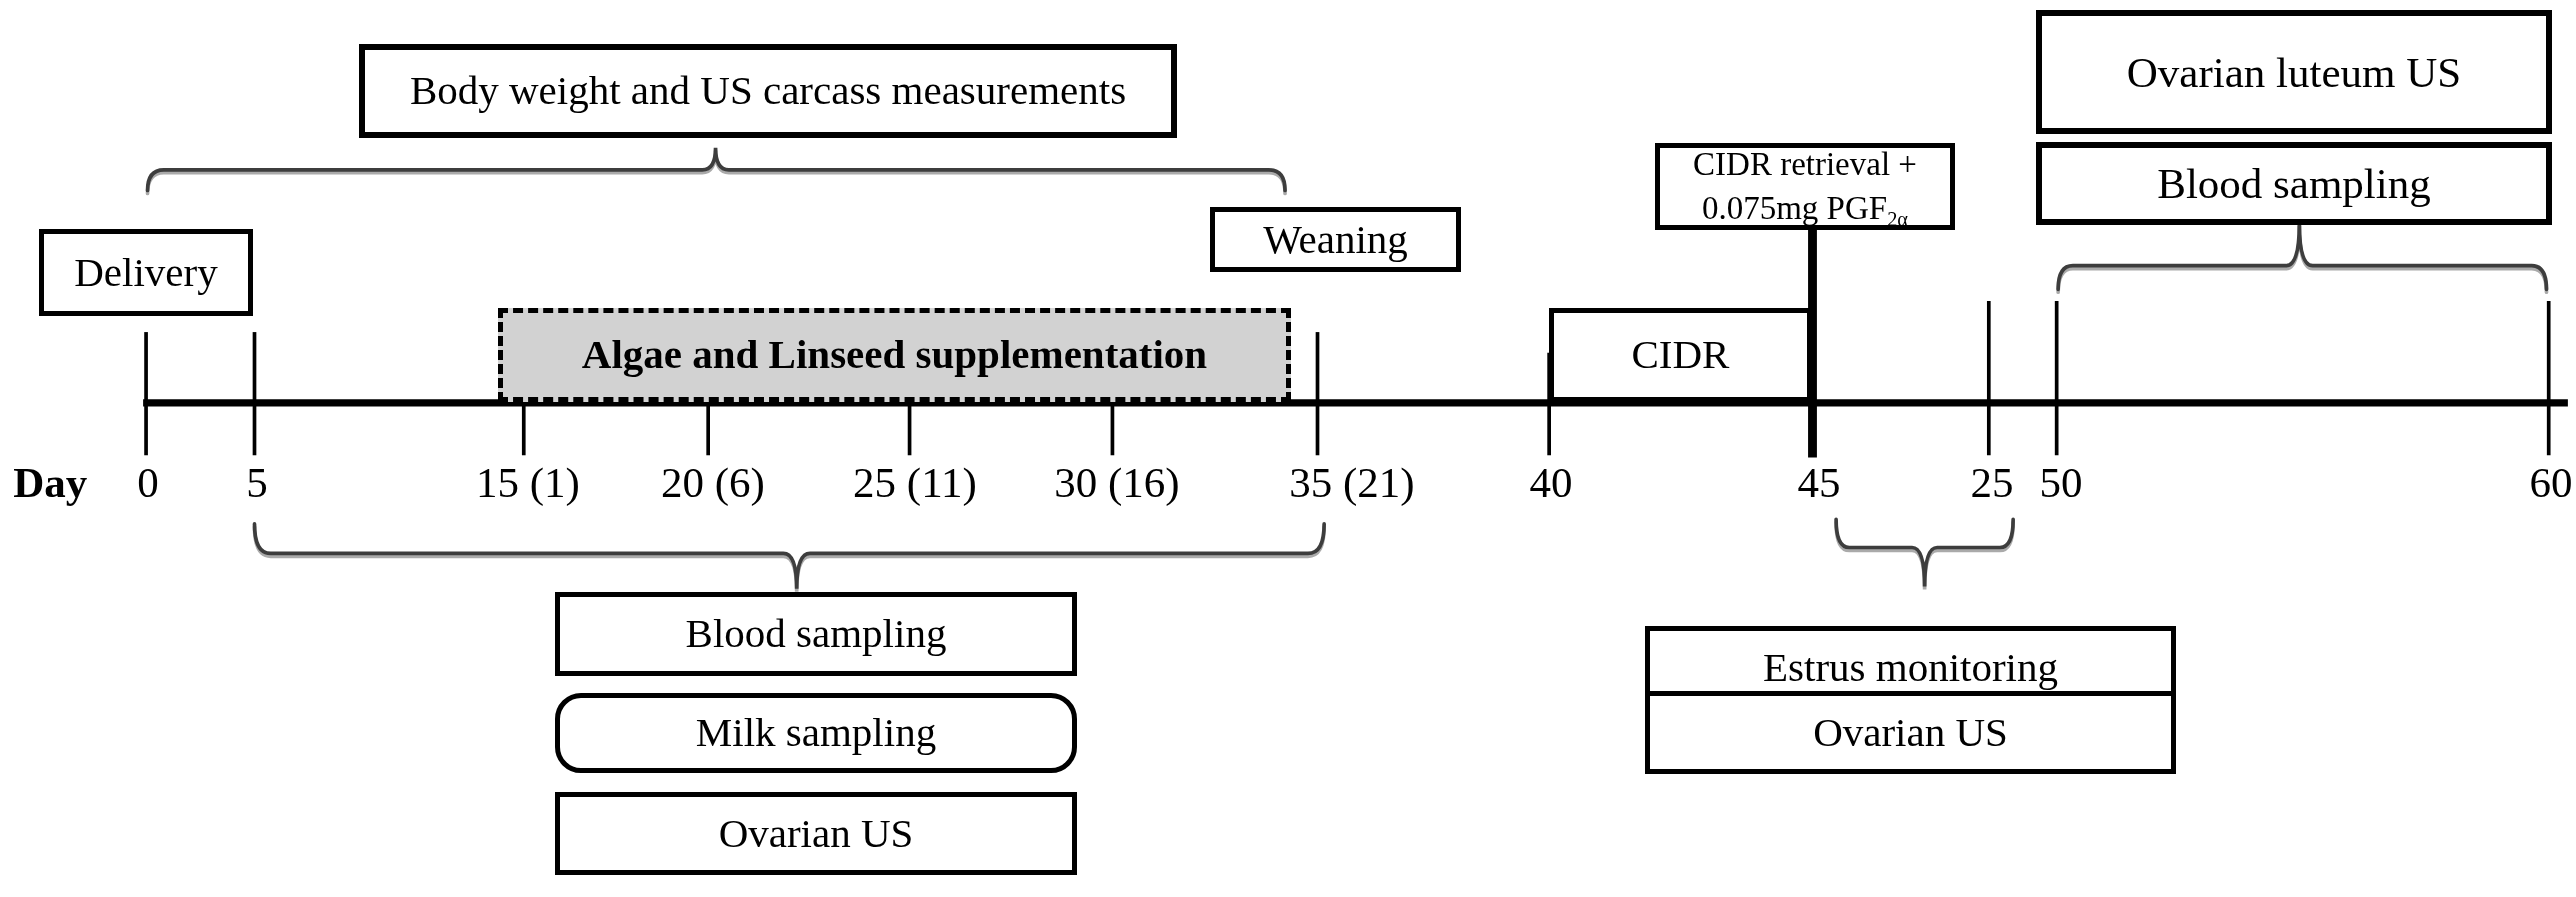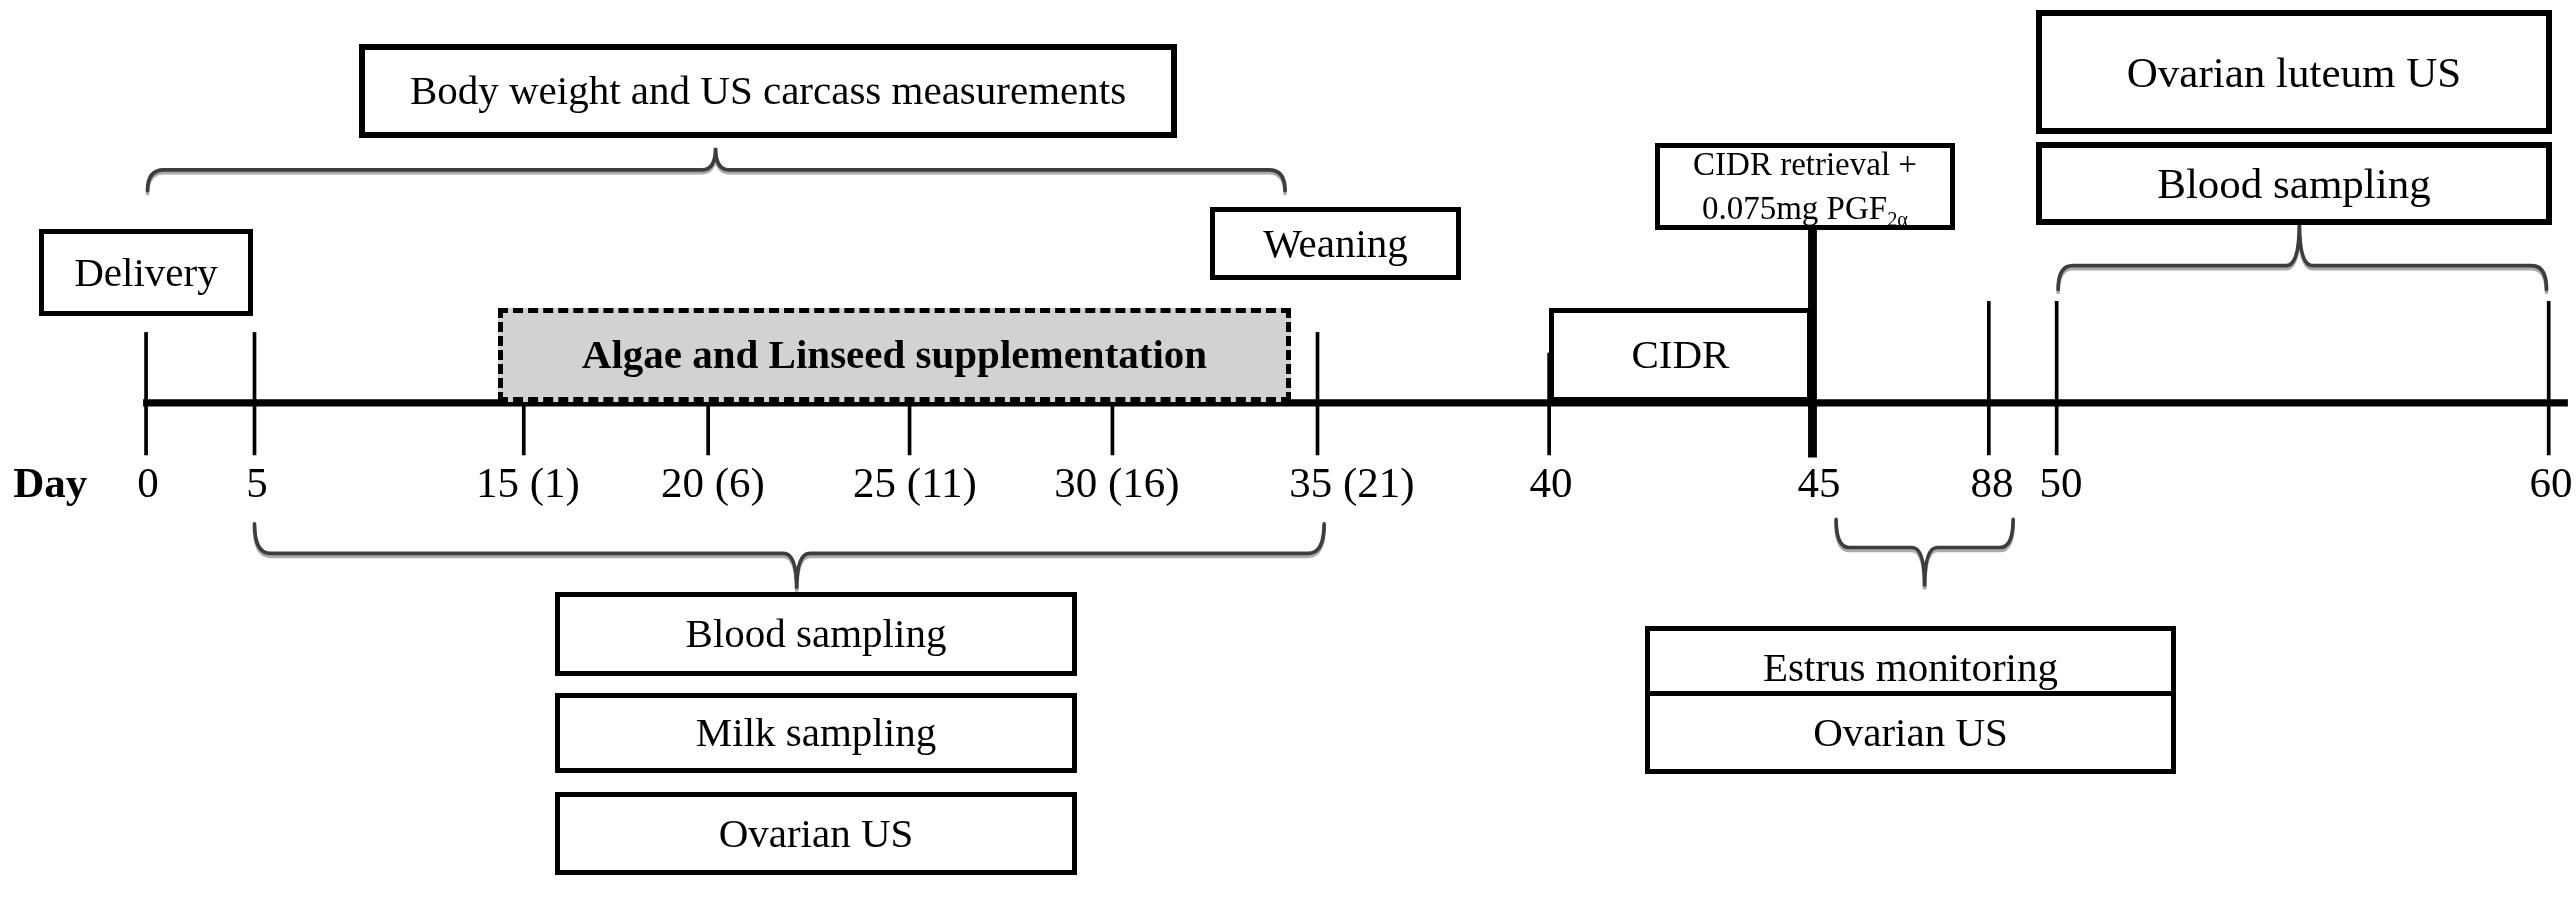--- a/index.html
+++ b/index.html
@@ -102,54 +102,54 @@
     <path d="M 2489 704 Q 2489 742 2507 742 L 2592 742 Q 2609 742 2609 795 Q 2609 742 2626 742 L 2711 742 Q 2729 742 2729 704" fill="none" stroke="#3d3d3d" stroke-width="5" stroke-linecap="round"></path>
 
     <path transform="translate(0,4)" d="M 2790 392 Q 2790 360 2810 360 L 3099 360 Q 3117 360 3117 302 Q 3117 360 3135 360 L 3432 360 Q 3452 360 3452 392" fill="none" stroke="#aaaaaa" stroke-width="5" stroke-linecap="round"></path>
     <path d="M 2790 392 Q 2790 360 2810 360 L 3099 360 Q 3117 360 3117 302 Q 3117 360 3135 360 L 3432 360 Q 3452 360 3452 392" fill="none" stroke="#3d3d3d" stroke-width="5" stroke-linecap="round"></path>
   </svg>
 
   <div class="box thick" style="left:359px; top:44px; width:818px; height:94px;">Body weight and US carcass measurements</div>
 
   <div class="box" style="left:39px; top:229px; width:214px; height:87px;">Delivery</div>
 
-  <div class="box" style="left:1210px; top:207px; width:251px; height:73px;">Weaning</div>
+  <div class="box" style="left:1210px; top:207px; width:251px; height:65px;">Weaning</div>
 
   <div class="box supplement" style="left:498px; top:308px; width:793px; height:94px;">Algae and Linseed supplementation</div>
 
   <div class="box" style="left:1549px; top:308px; width:263px; height:94px;">CIDR</div>
 
   <div class="box small-text" style="left:1655px; top:143px; width:300px; height:87px;">
     <span>CIDR retrieval +</span>
     <span><span>0.075mg PGF</span><sub>2α</sub></span>
   </div>
 
   <div class="box thick big-text" style="left:2036px; top:10.3px; width:516px; height:124px;">Ovarian luteum US</div>
 
   <div class="box thick big-text" style="left:2036px; top:142px; width:516px; height:83px;">Blood sampling</div>
 
   <div class="box" style="left:555px; top:592px; width:522px; height:84px;">Blood sampling</div>
 
-  <div class="box" style="left:555px; top:693px; width:522px; height:80px;">Milk sampling</div>
+  <div class="box" style="left:555px; top:693px; width:522px; height:80px;border-radius:26px;">Milk sampling</div>
 
   <div class="box" style="left:555px; top:792px; width:522px; height:83px;">Ovarian US</div>
 
   <div class="box" style="left:1645px; top:590px; width:531px; height:83px;margin-top:36px;">Estrus monitoring</div>
 
   <div class="box" style="left:1645px; top:691px; width:531px; height:83px;">Ovarian US</div>
 
   <span class="axis-caption">Day</span>
 
   <span class="day-label" style="left:148px;">0</span>
   <span class="day-label" style="left:257px;">5</span>
   <span class="day-label" style="left:528px;">15 (1)</span>
   <span class="day-label" style="left:713px;">20 (6)</span>
   <span class="day-label" style="left:915px;">25 (11)</span>
   <span class="day-label" style="left:1117px;">30 (16)</span>
   <span class="day-label" style="left:1329px;margin-left:23px;">35 (21)</span>
   <span class="day-label" style="left:1551px;">40</span>
   <span class="day-label" style="left:1819px;">45</span>
-  <span class="day-label" style="left:1992px;">88</span>
+  <span class="day-label" style="left:1992px;">25</span>
   <span class="day-label" style="left:2061px;">50</span>
   <span class="day-label" style="left:2551px;">60</span>
 
 </div>
 
 
 </body></html>

